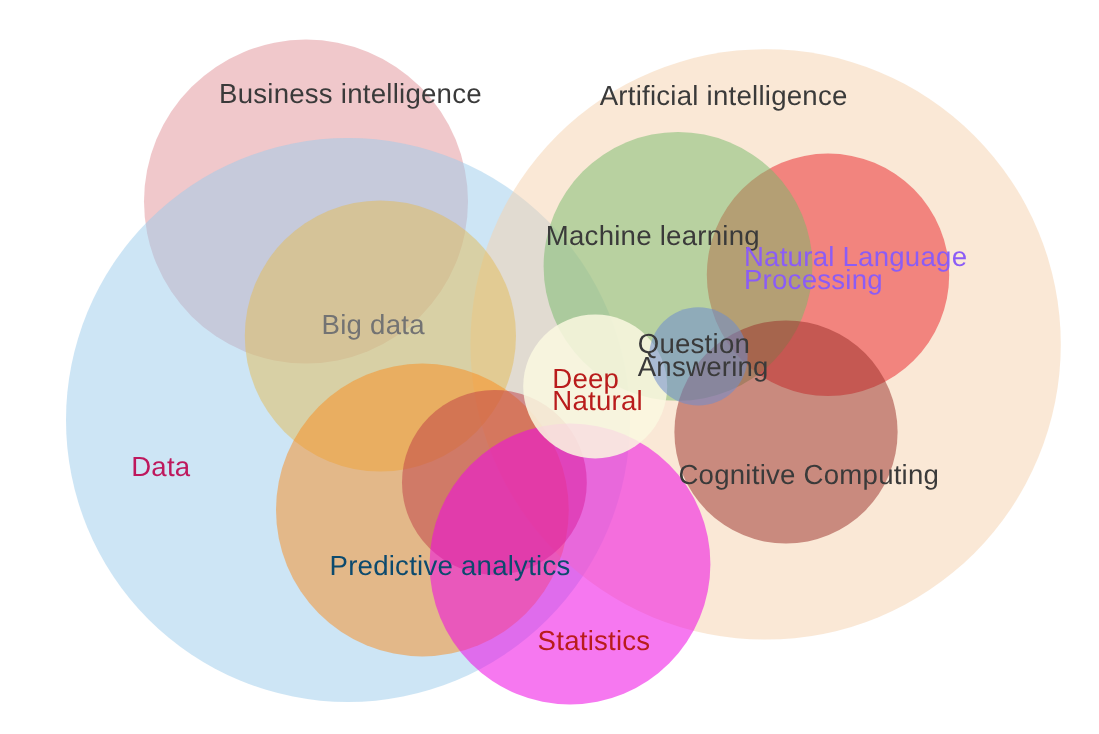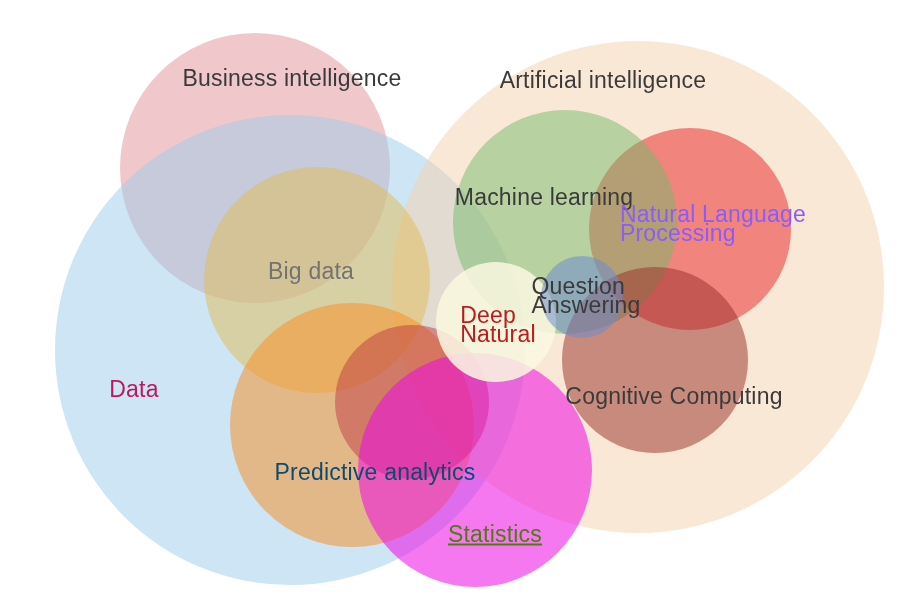--- a/index.html
+++ b/index.html
@@ -74,16 +74,16 @@
     </div>
     <div class="vlabel" style="left: 134px; top: 389px; color: #be185d;">
       <div>Data</div>
     </div>
     <div class="vlabel" style="left: 375px; top: 454px; color: #0c4a6e; margin-top: 18px;">
       <div>Predictive analytics</div>
     </div>
     <div class="vlabel" style="left: 674px; top: 396px; color: rgb(58, 58, 58);">
       <div>Cognitive Computing</div>
     </div>
-    <div class="vlabel" style="left: 495px; top: 534px; color: #4d7c0f; text-decoration: underline;">
+    <div class="vlabel" style="left: 495px; top: 534px; color: #b91c1c;">
       <div>Statistics</div>
     </div>
   </div>
 
 </body></html>

